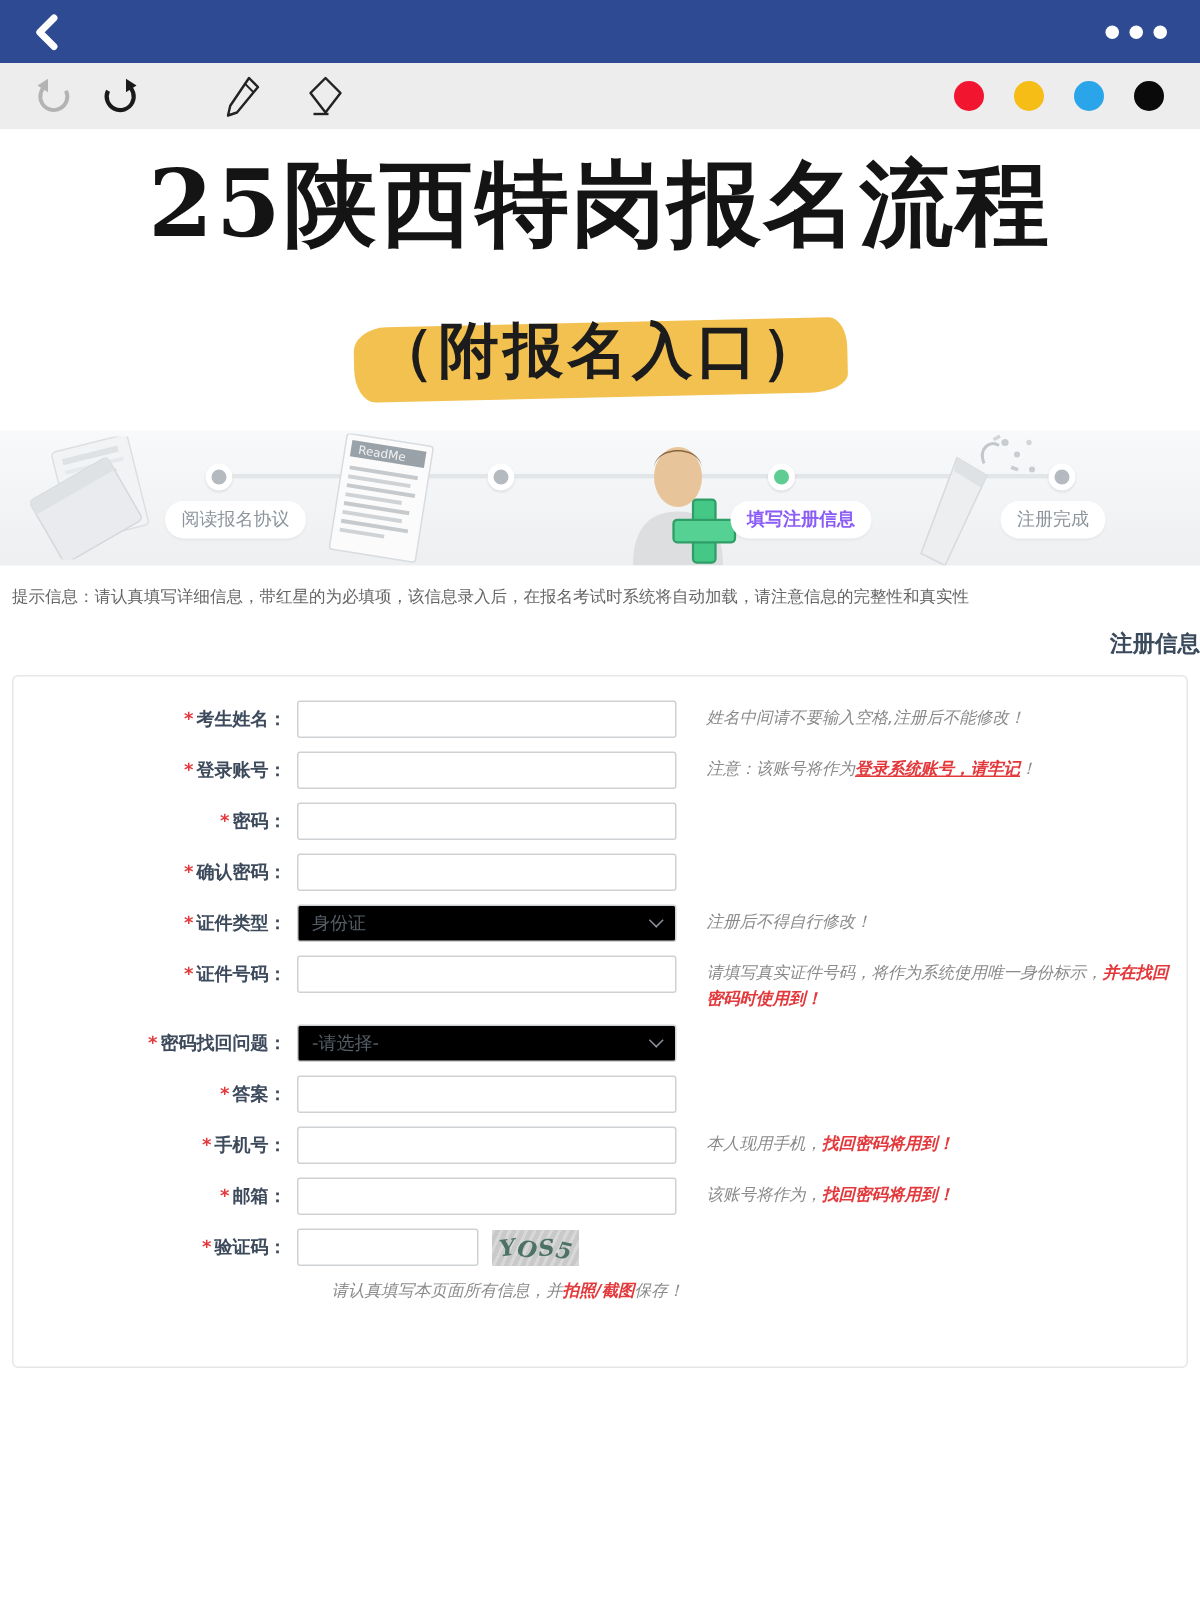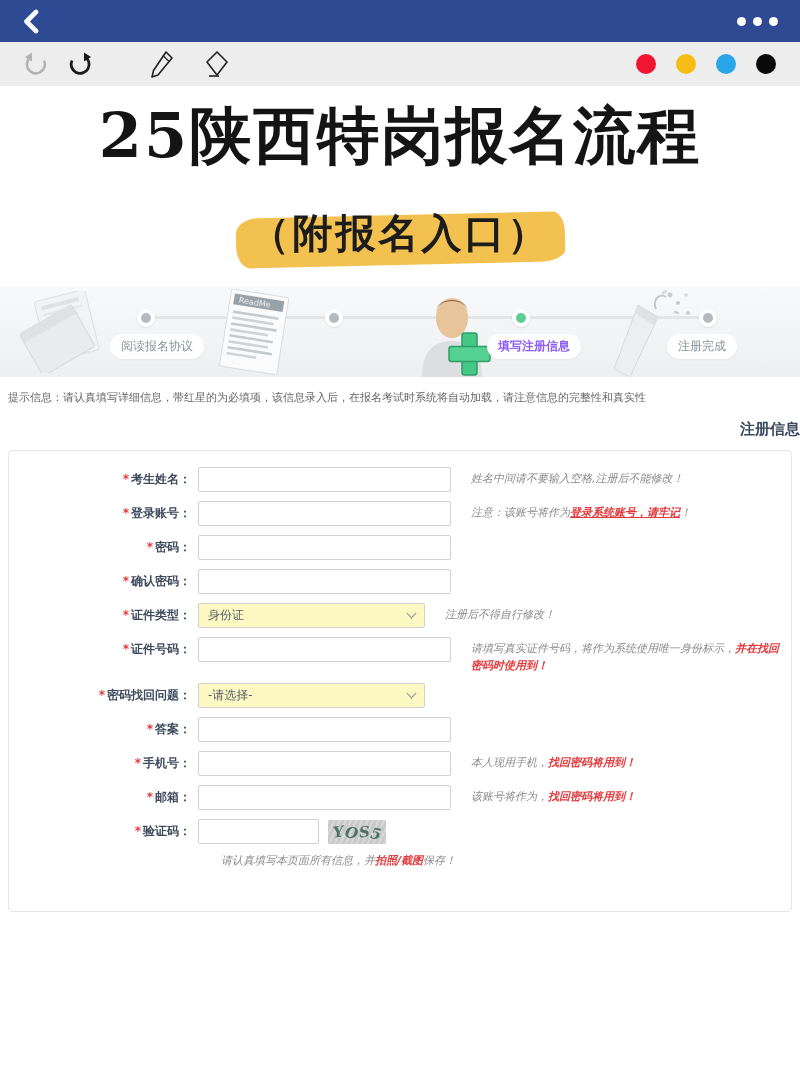--- a/index.html
+++ b/index.html
@@ -57,21 +57,21 @@
   
   .form-panel { position:absolute; top:450px; left:8px; right:8px; height:462px; background:#fff;
                 border:1px solid #e6e6e6; border-radius:4px; padding-top:16px; }
   .form-row { display:flex; align-items:flex-start; margin-bottom:9px; }
   .label-cell { width:189px; text-align:right; padding-right:7px; font-size:12px; font-weight:bold;
                 color:#3d4a5c; line-height:25px; white-space:nowrap; }
   .star { color:#e4393c; margin-right:2px; }
   .form-input { width:253px; height:25px; border:1px solid #cfd2d5; border-radius:2px;
                 padding:0 6px; font-size:12px; color:#333; background:#fff; font-family:inherit; }
   .form-input.short { width:121px; }
-  .select-box { width:227px; height:25px; border:1px solid #cfd2d5; border-radius:2px; background:#fef9c3;
+  .select-box { width:253px; height:25px; border:1px solid #cfd2d5; border-radius:2px; background:#000000;
                 display:flex; align-items:center; justify-content:space-between; padding:0 9px;
                 font-size:12px; color:#555e66; cursor:pointer; }
   .chev { width:7px; height:7px; border-right:1.6px solid #8a9096; border-bottom:1.6px solid #8a9096;
           transform:rotate(45deg); margin-top:-4px; }
   .note-cell { margin-left:20px; width:308px; font-size:11px; font-style:italic; color:#8a8a8a;
                line-height:1.5; padding-top:4px; }
   .note-red { color:#e4393c; font-weight:bold; }
   .note-red.u { text-decoration:underline; }
   .captcha-box { margin-left:9px; width:58px; height:24px; background:#c9c9c9; margin-top:1px;
                  display:flex; align-items:center; justify-content:center; gap:1px; cursor:pointer;

